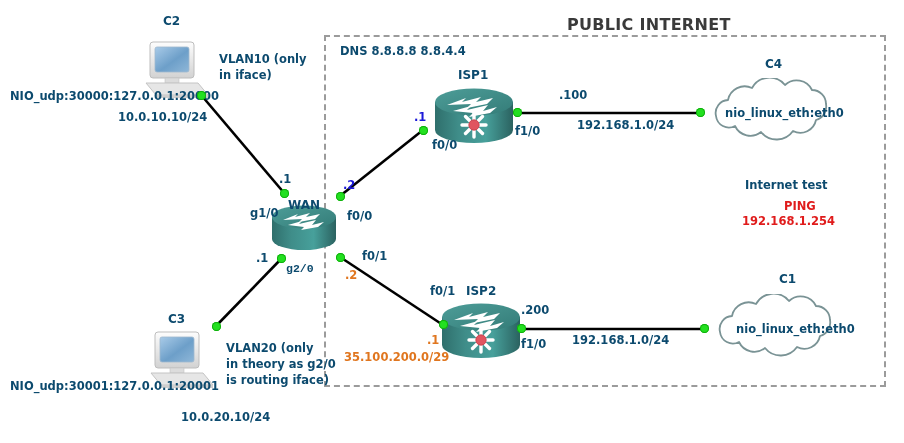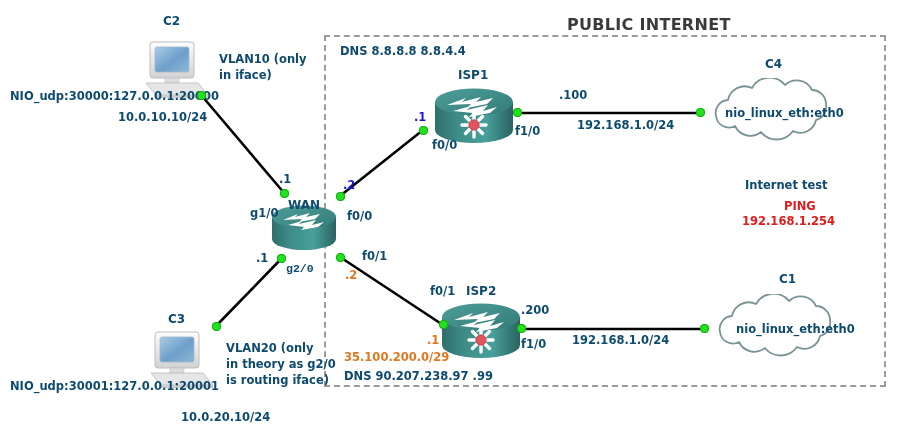--- a/index.html
+++ b/index.html
@@ -209,21 +209,20 @@
         <line x1="44" y1="28" x2="44" y2="52"></line>
         <line x1="32" y1="40" x2="56" y2="40"></line>
         <line x1="35.5" y1="31.5" x2="52.5" y2="48.5"></line>
         <line x1="52.5" y1="31.5" x2="35.5" y2="48.5"></line>
       </g>
       <circle cx="44" cy="40" r="5.2" fill="#e05560" stroke="#c03a46" stroke-width="0.8"></circle>
     </svg>
   </div>
   <div class="lbl node" style="left:466px; top:284px;">ISP2</div>
   <div class="lbl orange" style="left:344px; top:350px;">35.100.200.0/29</div>
-  <div class="lbl" style="left:344px; top:369px;">DNS 90.207.238.97 .99</div>
 
   <div class="dot" style="left:439px; top:320px;"></div>
   <div class="lbl" style="left:430px; top:284px;">f0/1</div>
   <div class="lbl orange" style="left:427px; top:333px;">.1</div>
 
   <div class="dot" style="left:517px; top:324px;"></div>
   <div class="lbl" style="left:521px; top:303px;">.200</div>
   <div class="lbl" style="left:521px; top:337px;">f1/0</div>
   <div class="lbl" style="left:572px; top:333px;">192.168.1.0/24</div>
 

